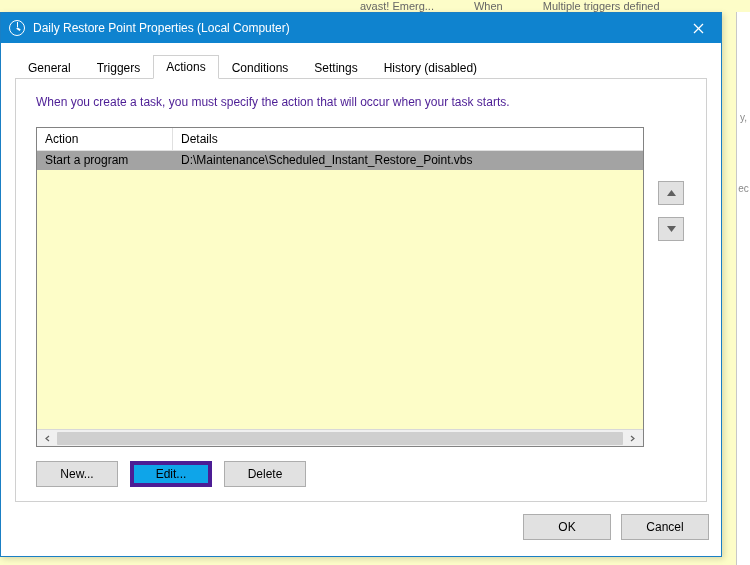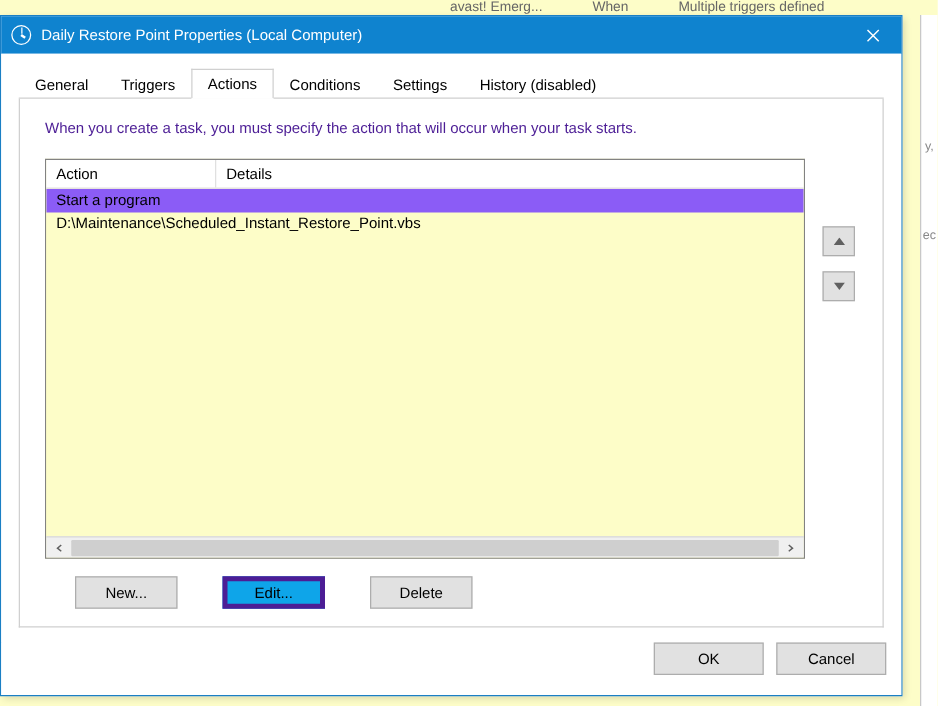--- a/index.html
+++ b/index.html
@@ -135,21 +135,21 @@
   .al-rows {
     flex:1;
     overflow:auto;
     background:#fdfdc8;
   }
   .al-row {
     display:flex;
     height:19px;
     font-size:12px;
   }
-  .al-row.selected { background:#8b5cf6;flex-direction:column; }
+  .al-row.selected { background:#a3a3a3; }
   .al-c-action { width:136px; padding:2px 8px; color:#000;}
   .al-c-details { flex:1; padding:2px 8px; color:#000;}
   .al-hscroll {
     height:17px;
     background:#f0f0f0;
     border-top:1px solid #d8d8d8;
     display:flex; align-items:center; justify-content:space-between;
     padding:0 3px;
     flex-shrink:0;
   }
@@ -176,21 +176,20 @@
     display:flex;
     gap:12px;
     margin-top:14px;
   }
   .action-buttons button {
     width:82px; height:26px;
     font-family:inherit; font-size:12px;
     border:1px solid #adadad;
     background:#e1e1e1;
     padding:0;
-    margin-left:24px;
   }
   .action-buttons button.focused {
     border:4px solid #4c1d95;
     background:#0ea5e9;
   }
   .footer {
     height:42px;
     display:flex;
     justify-content:flex-end;
     align-items:flex-start;

